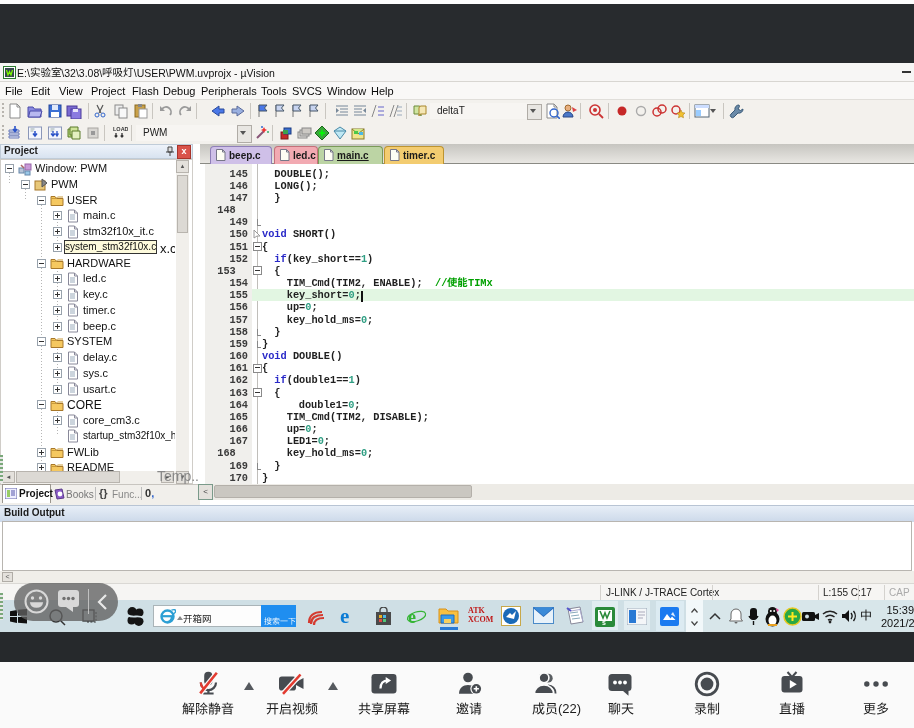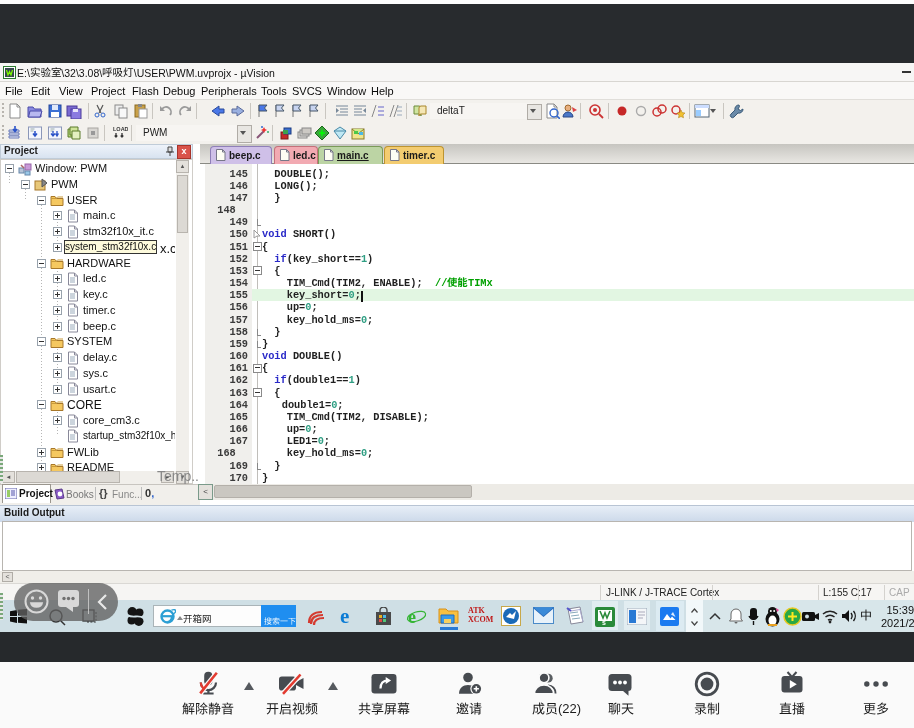--- a/index.html
+++ b/index.html
@@ -486,21 +486,21 @@
 <div class="a mono" style="left:5px;top:27.8px;width:43px;text-align:right;color:#3a3a3a">147</div>
 <div class="a mono" style="left:62px;top:27.8px"><span class="p">  }</span></div>
 <div class="a mono" style="left:5px;top:40.0px;width:43px;text-align:center;color:#3a3a3a">148</div>
 <div class="a mono" style="left:5px;top:52.2px;width:43px;text-align:right;color:#3a3a3a">149</div>
 <div class="a mono" style="left:5px;top:64.3px;width:43px;text-align:right;color:#3a3a3a">150</div>
 <div class="a mono" style="left:62px;top:64.3px"><span class="k">void</span><span class="p"> SHORT()</span></div>
 <div class="a mono" style="left:5px;top:76.5px;width:43px;text-align:right;color:#3a3a3a">151</div>
 <div class="a mono" style="left:62px;top:76.5px"><span class="p">{</span></div>
 <div class="a mono" style="left:5px;top:88.7px;width:43px;text-align:right;color:#3a3a3a">152</div>
 <div class="a mono" style="left:62px;top:88.7px"><span class="p">  </span><span class="k">if</span><span class="p">(key_short==</span><span class="n">1</span><span class="p">)</span></div>
-<div class="a mono" style="left:5px;top:100.9px;width:43px;text-align:right;color:#3a3a3a">153</div>
+<div class="a mono" style="left:5px;top:100.9px;width:43px;text-align:center;color:#3a3a3a">153</div>
 <div class="a mono" style="left:62px;top:100.9px"><span class="p">  {</span></div>
 <div class="a mono" style="left:5px;top:113.0px;width:43px;text-align:right;color:#3a3a3a">154</div>
 <div class="a mono" style="left:62px;top:113.0px"><span class="p">    TIM_Cmd(TIM2, ENABLE);  </span><span class="c">//</span><span style="display:inline-block;width:20.6px;vertical-align:-2.4px"><svg width="20.6" height="11.8" viewBox="0 0 20.6 11.8" style="overflow:visible" fill="#00a000">
             <path transform="translate(0.00,9.06) scale(0.010300,-0.010300)" d="M256 852C201 709 108 567 13 477C33 448 65 383 76 354C104 382 131 413 158 448V-92H272V620C294 658 314 697 332 736V643H584V572H353V278H577C572 238 561 199 541 164C503 194 471 228 447 267L349 238C383 180 424 130 473 87C430 55 371 28 290 10C315 -15 350 -63 364 -89C454 -62 521 -26 570 18C664 -35 778 -70 914 -88C929 -56 960 -7 985 19C850 31 733 59 640 103C672 156 689 215 697 278H943V572H703V643H969V751H703V843H584V751H339L367 816ZM462 475H584V388V376H462ZM703 475H828V376H703V387Z"></path>
             <path transform="translate(10.30,9.06) scale(0.010300,-0.010300)" d="M350 390V337H201V390ZM90 488V-88H201V101H350V34C350 22 347 19 334 19C321 18 282 17 246 19C261 -9 279 -56 285 -87C345 -87 391 -86 425 -67C459 -50 469 -20 469 32V488ZM201 248H350V190H201ZM848 787C800 759 733 728 665 702V846H547V544C547 434 575 400 692 400C716 400 805 400 830 400C922 400 954 436 967 565C934 572 886 590 862 609C858 520 851 505 819 505C798 505 725 505 709 505C671 505 665 510 665 545V605C753 630 847 663 924 700ZM855 337C807 305 738 271 667 243V378H548V62C548 -48 578 -83 695 -83C719 -83 811 -83 836 -83C932 -83 964 -43 977 98C944 106 896 124 871 143C866 40 860 22 825 22C804 22 729 22 712 22C674 22 667 27 667 63V143C758 171 857 207 934 249ZM87 536C113 546 153 553 394 574C401 556 407 539 411 524L520 567C503 630 453 720 406 788L304 750C321 724 338 694 353 664L206 654C245 703 285 762 314 819L186 852C158 779 111 707 95 688C79 667 63 652 47 648C61 617 81 561 87 536Z"></path>
           </svg></span><span class="c">TIMx</span></div>
 <div class="a mono" style="left:5px;top:125.2px;width:43px;text-align:right;color:#3a3a3a">155</div>
 <div class="a mono" style="left:62px;top:125.2px"><span class="p">    key_short=</span><span class="n">0</span><span class="p">;</span></div>
 <div class="a mono" style="left:5px;top:137.4px;width:43px;text-align:right;color:#3a3a3a">156</div>
 <div class="a mono" style="left:62px;top:137.4px"><span class="p">    up=</span><span class="n">0</span><span class="p">;</span></div>
@@ -512,21 +512,21 @@
 <div class="a mono" style="left:62px;top:173.9px"><span class="p">}</span></div>
 <div class="a mono" style="left:5px;top:186.1px;width:43px;text-align:right;color:#3a3a3a">160</div>
 <div class="a mono" style="left:62px;top:186.1px"><span class="k">void</span><span class="p"> DOUBLE()</span></div>
 <div class="a mono" style="left:5px;top:198.2px;width:43px;text-align:right;color:#3a3a3a">161</div>
 <div class="a mono" style="left:62px;top:198.2px"><span class="p">{</span></div>
 <div class="a mono" style="left:5px;top:210.4px;width:43px;text-align:right;color:#3a3a3a">162</div>
 <div class="a mono" style="left:62px;top:210.4px"><span class="p">  </span><span class="k">if</span><span class="p">(double1==</span><span class="n">1</span><span class="p">)</span></div>
 <div class="a mono" style="left:5px;top:222.6px;width:43px;text-align:right;color:#3a3a3a">163</div>
 <div class="a mono" style="left:62px;top:222.6px"><span class="p">  {</span></div>
 <div class="a mono" style="left:5px;top:234.7px;width:43px;text-align:right;color:#3a3a3a">164</div>
-<div class="a mono" style="left:57px;top:234.7px"><span class="p">    double1=</span><span class="n">0</span><span class="p">;</span></div>
+<div class="a mono" style="left:74px;top:234.7px"><span class="p">    double1=</span><span class="n">0</span><span class="p">;</span></div>
 <div class="a mono" style="left:5px;top:246.9px;width:43px;text-align:right;color:#3a3a3a">165</div>
 <div class="a mono" style="left:62px;top:246.9px"><span class="p">    TIM_Cmd(TIM2, DISABLE);</span></div>
 <div class="a mono" style="left:5px;top:259.1px;width:43px;text-align:right;color:#3a3a3a">166</div>
 <div class="a mono" style="left:62px;top:259.1px"><span class="p">    up=</span><span class="n">0</span><span class="p">;</span></div>
 <div class="a mono" style="left:5px;top:271.2px;width:43px;text-align:right;color:#3a3a3a">167</div>
 <div class="a mono" style="left:62px;top:271.2px"><span class="p">    LED1=</span><span class="n">0</span><span class="p">;</span></div>
 <div class="a mono" style="left:5px;top:283.4px;width:43px;text-align:center;color:#3a3a3a">168</div>
 <div class="a mono" style="left:62px;top:283.4px"><span class="p">    key_hold_ms=</span><span class="n">0</span><span class="p">;</span></div>
 <div class="a mono" style="left:5px;top:295.6px;width:43px;text-align:right;color:#3a3a3a">169</div>
 <div class="a mono" style="left:62px;top:295.6px"><span class="p">  }</span></div>

